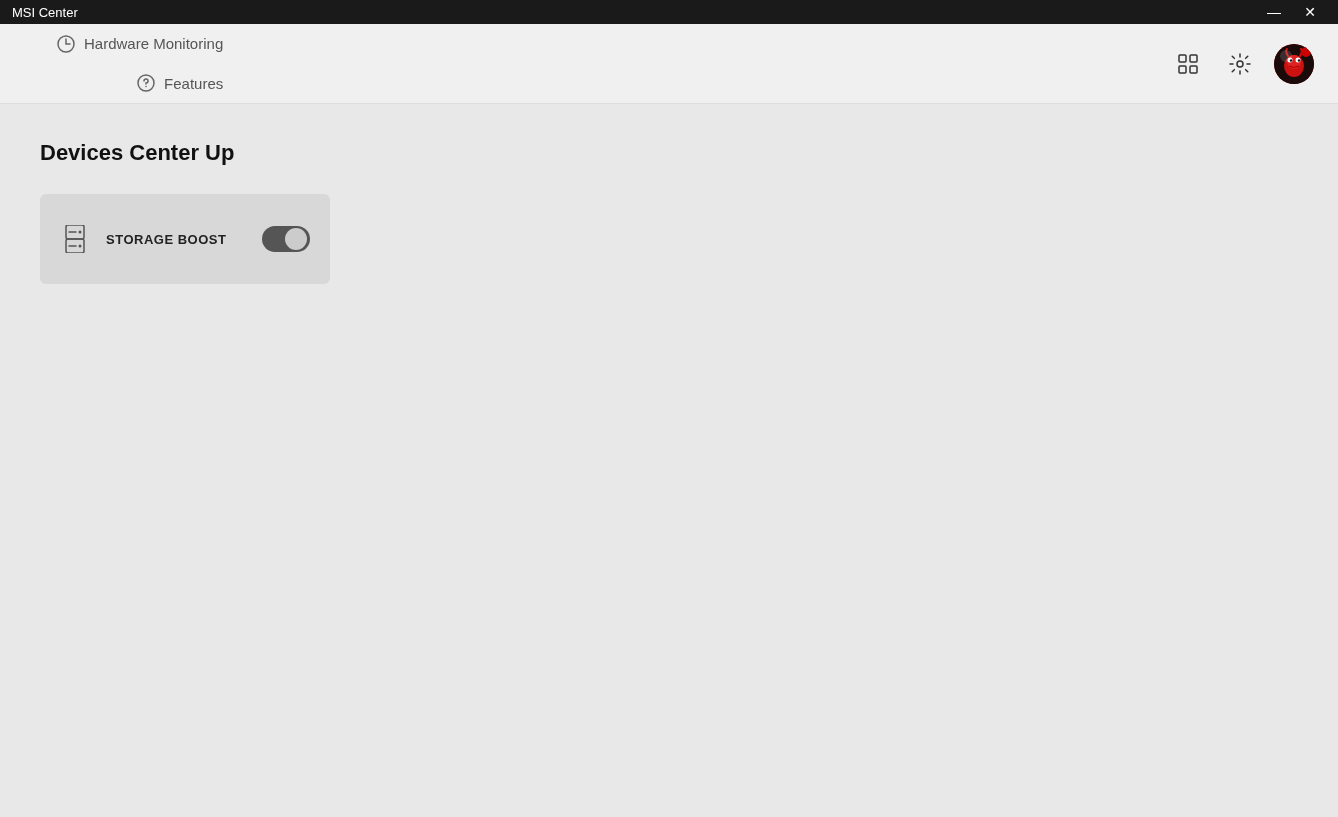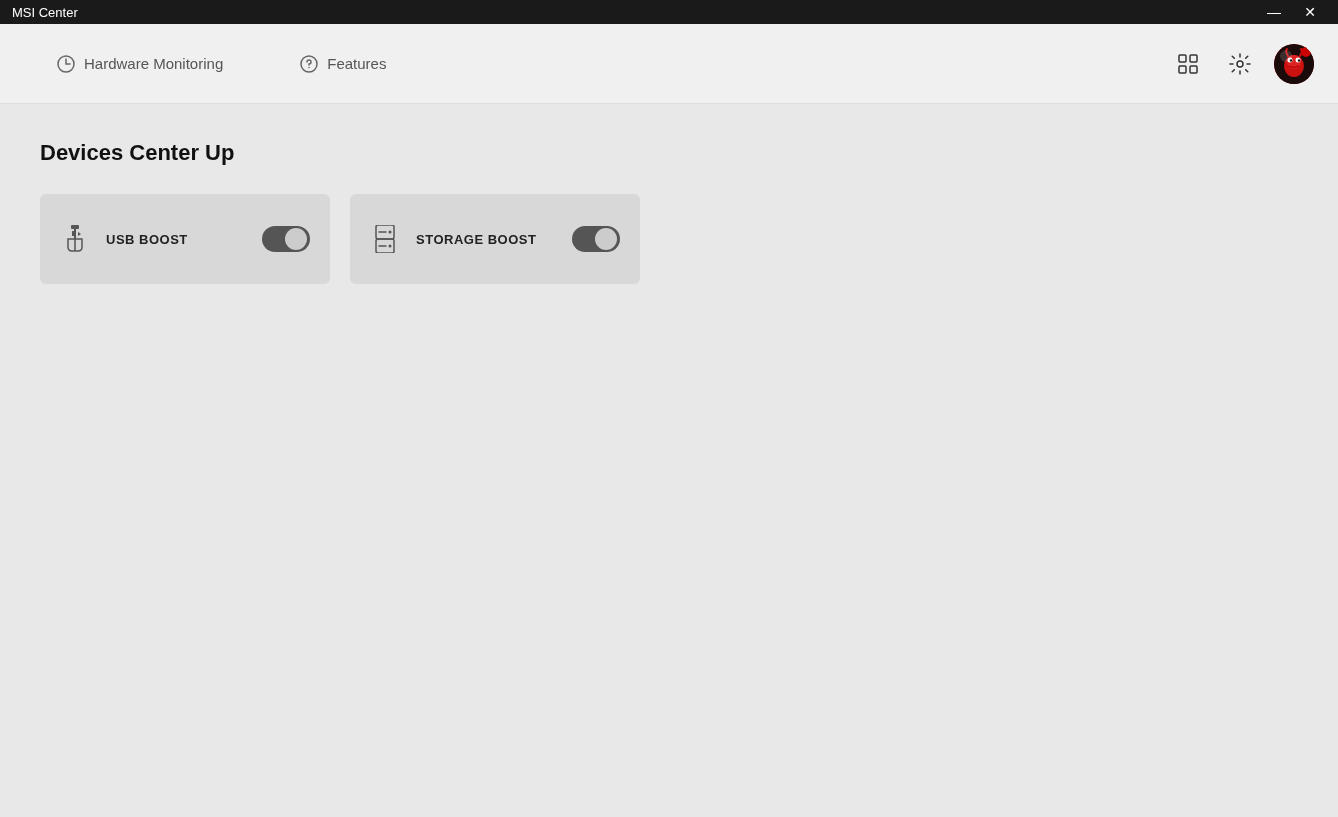--- a/index.html
+++ b/index.html
@@ -53,22 +53,23 @@
       background: #f0f0f0;
       display: flex;
       align-items: center;
       justify-content: space-between;
       padding: 0 24px;
       border-bottom: 1px solid #ddd;
     }
     .nav-tabs {
       display: flex;
       align-items: flex-end;
-      gap: 12px;
+      gap: 0;
       height: 100%;
+      flex-direction: column;
     }
     .nav-tab {
       display: flex;
       align-items: center;
       gap: 8px;
       padding: 0 32px;
       height: 100%;
       cursor: pointer;
       font-size: 15px;
       color: #555;
@@ -279,36 +280,20 @@
       </svg>
     </div>
   </div>
 </div>
 
 <div class="main-content">
   <h2 class="section-title">Devices Center Up</h2>
 
   <div class="cards-row">
 
-    <div class="boost-card">
-      <span class="boost-card-icon">
-        <svg class="usb-icon-svg" viewBox="0 0 22 28" fill="none">
-          <rect x="7" y="0" width="8" height="4" rx="1" fill="#555"></rect>
-          <line x1="11" y1="4" x2="11" y2="14" stroke="#555" stroke-width="2"></line>
-          <path d="M4 14 L18 14 L18 22 Q18 26 14 26 L8 26 Q4 26 4 22 Z" stroke="#555" stroke-width="1.5" fill="none"></path>
-          <line x1="11" y1="14" x2="11" y2="26" stroke="#555" stroke-width="1.5"></line>
-          <rect x="8" y="6" width="3" height="5" rx="0.5" fill="#555"></rect>
-          <path d="M14 7 L17 9 L14 11 Z" fill="#555"></path>
-        </svg>
-      </span>
-      <span class="boost-card-label">USB BOOST</span>
-      <div class="toggle">
-        <div class="toggle-thumb"></div>
-      </div>
-    </div>
 
     <div class="boost-card">
       <span class="boost-card-icon">
         <svg class="storage-icon-svg" viewBox="0 0 22 28" fill="none">
           <rect x="2" y="0" width="18" height="14" rx="2" stroke="#555" stroke-width="1.5" fill="none"></rect>
           <rect x="2" y="14" width="18" height="14" rx="2" stroke="#555" stroke-width="1.5" fill="none"></rect>
           <circle cx="16" cy="7" r="1.5" fill="#555"></circle>
           <circle cx="16" cy="21" r="1.5" fill="#555"></circle>
           <line x1="5" y1="7" x2="12" y2="7" stroke="#555" stroke-width="1.5" stroke-linecap="round"></line>
           <line x1="5" y1="21" x2="12" y2="21" stroke="#555" stroke-width="1.5" stroke-linecap="round"></line>

